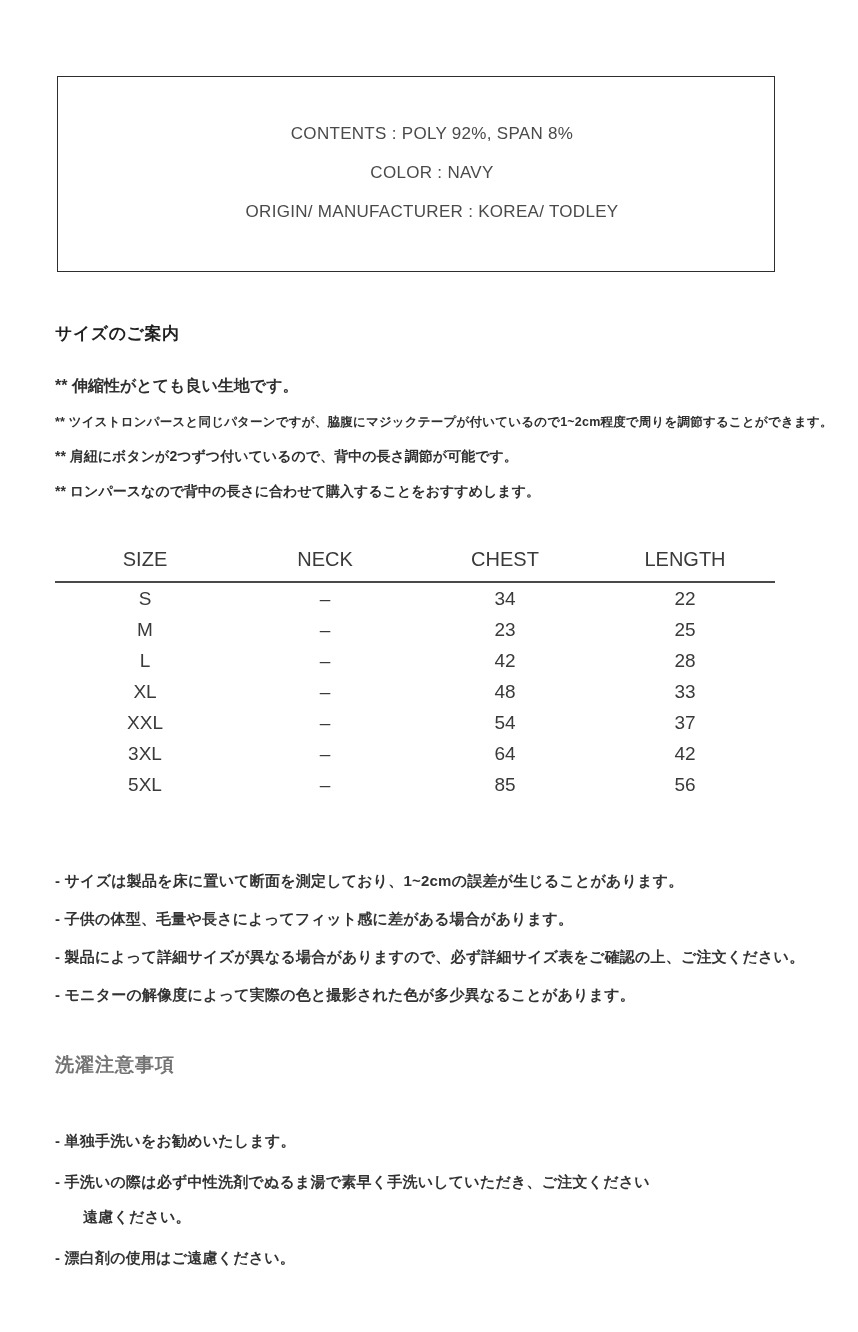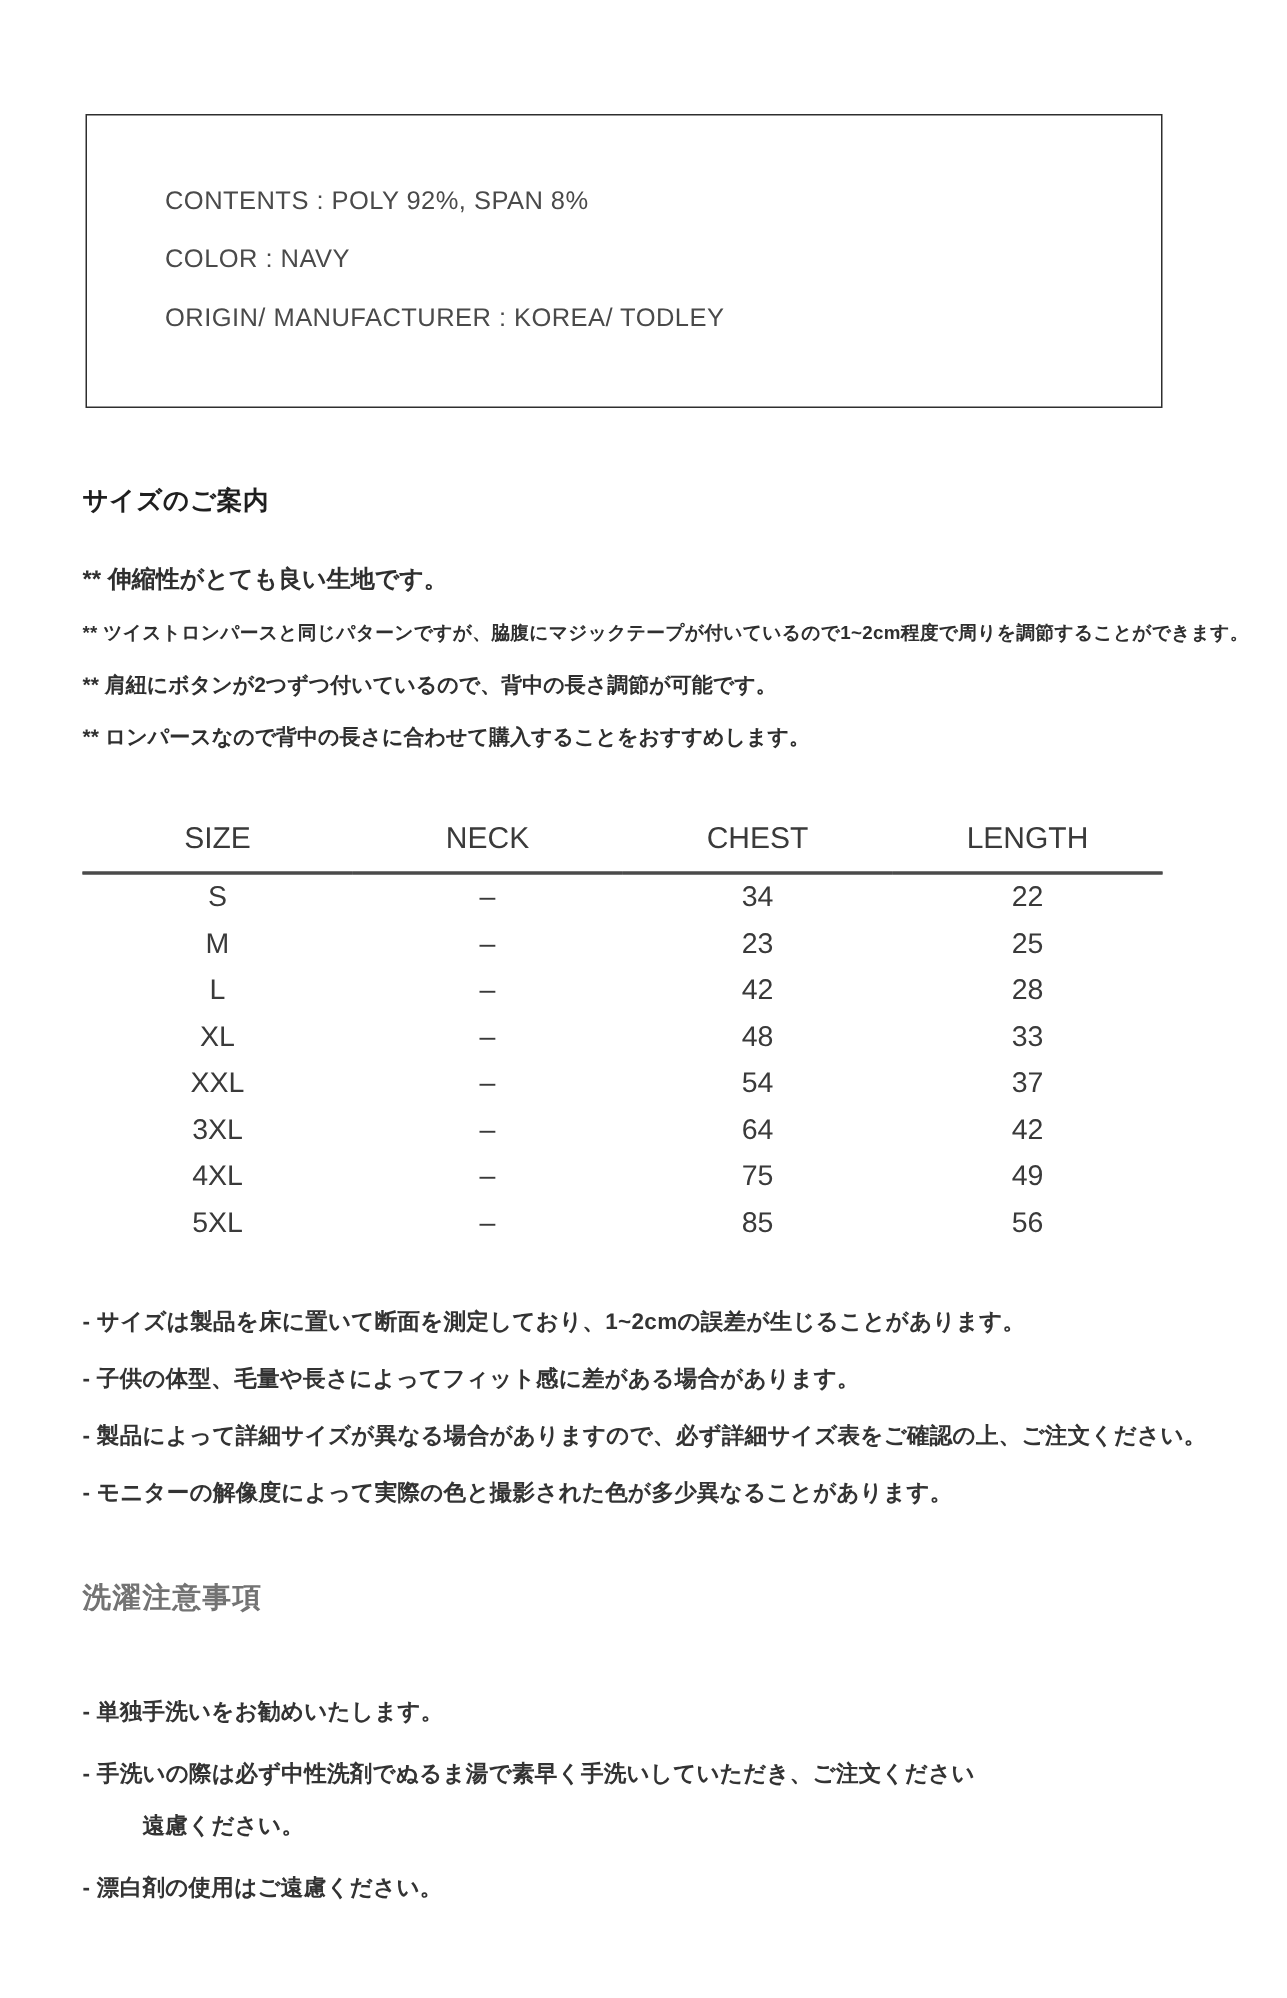--- a/index.html
+++ b/index.html
@@ -12,20 +12,21 @@
     overflow:hidden;
   }
   .page { width:858px; height:1332px; position:relative; }
 
   
   .info-box {
     position:absolute; left:57px; top:76px;
     width:718px; height:196px;
     border:1px solid #2e2e2e;
     padding:47px 20px 0 52px;
+    text-align:center;
   }
   .info-box p {
     font-size:17px; color:#4a4a4a;
     letter-spacing:0.3px;
     margin-bottom:19px;
   }
 
   .size-title {
     position:absolute; left:55px; top:322px;
     font-size:17px; font-weight:bold; color:#1f1f1f;
@@ -66,21 +67,21 @@
     font-size:19px; font-weight:bold; color:#737373;
     letter-spacing:1px;
     font-family:Liberation Serif, serif;
   }
 
   .wash-notes { position:absolute; left:55px; top:1132px; width:780px; }
   .wash-notes p {
     font-size:15px; font-weight:bold; color:#333333;
     margin-bottom:22px; letter-spacing:0.2px;
   }
-  .wash-notes p.indent { margin-left:40px; margin-top:-6px; }
+  .wash-notes p.indent { margin-left:28px; margin-top:-6px; }
 </style>
 </head>
 <body>
 
 <div class="page">
 
   <div class="info-box">
     <p>CONTENTS : POLY 92%, SPAN 8%</p>
     <p>COLOR : NAVY</p>
     <p>ORIGIN/ MANUFACTURER  : KOREA/ TODLEY</p>
@@ -135,26 +136,20 @@
         <td>54</td>
         <td>37</td>
       </tr>
       <tr>
         <td>3XL</td>
         <td>–</td>
         <td>64</td>
         <td>42</td>
       </tr>
       <tr>
-        <td>4XL</td>
-        <td>–</td>
-        <td>75</td>
-        <td>49</td>
-      </tr>
-      <tr>
         <td>5XL</td>
         <td>–</td>
         <td>85</td>
         <td>56</td>
       </tr>
     </tbody>
   </table>
 
   <div class="footnotes">
     <p>- サイズは製品を床に置いて断面を測定しており、1~2cmの誤差が生じることがあります。</p>

